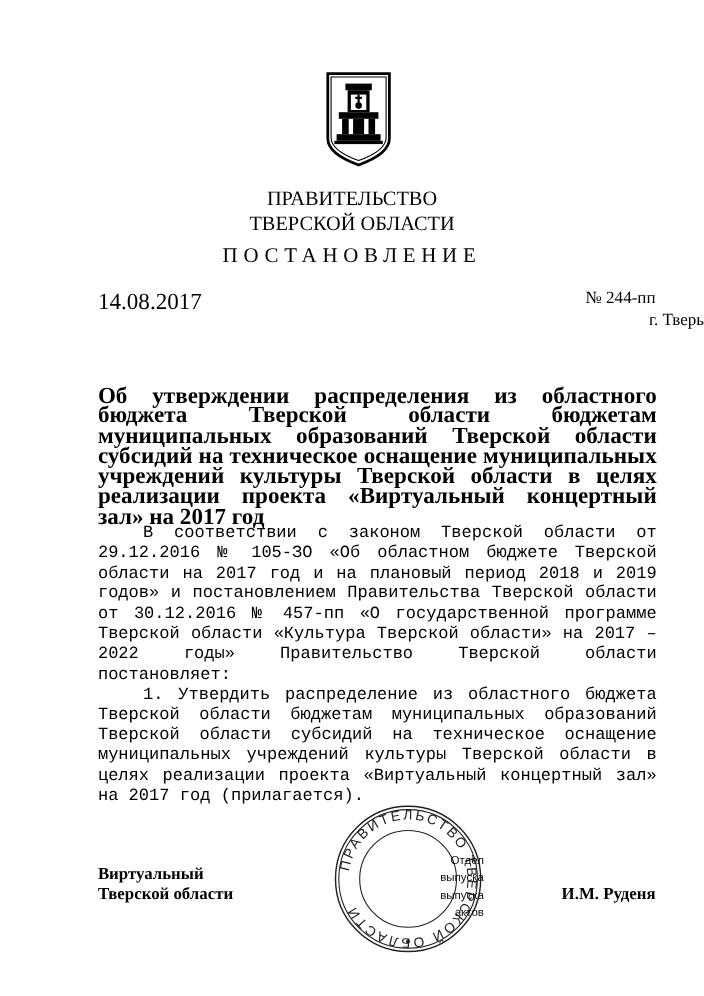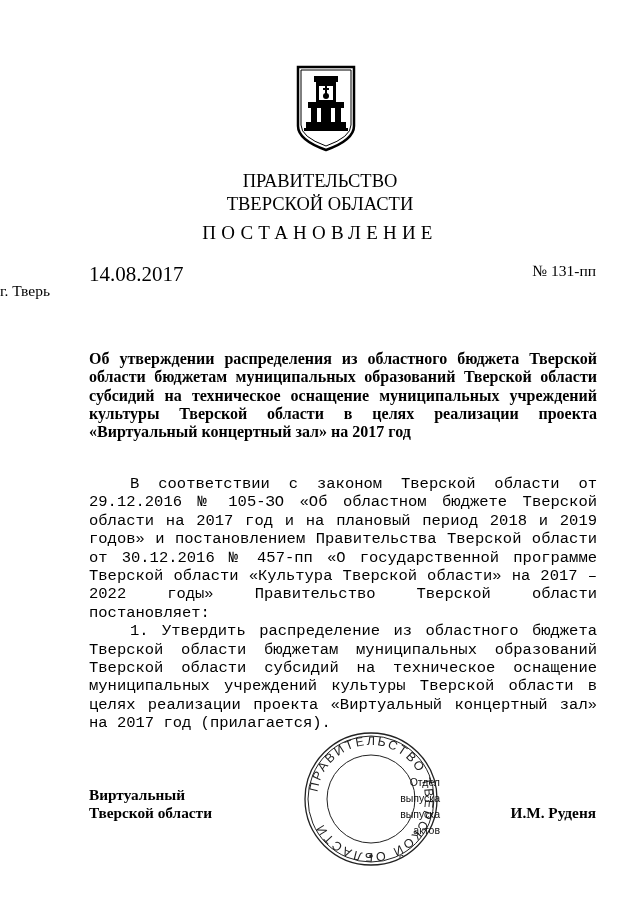--- a/index.html
+++ b/index.html
@@ -4,22 +4,22 @@
 <style>
   html, body { margin:0; padding:0; background:#ffffff; }
   body { width:640px; height:905px; position:relative; overflow:hidden;
          font-family:"Liberation Serif","DejaVu Serif",serif; color:#000; }
   .emblem { position:absolute; left:295px; top:64px; width:62px; height:88px; }
   .hdr { position:absolute; left:0; width:640px; text-align:center; font-weight:normal; }
   .h1 { top:170px; font-size:18.5px; line-height:23px; }
   .h2 { top:222px; font-size:19px; letter-spacing:5.2px; }
   .date { position:absolute; left:89px; top:262px; font-size:21px; }
   .num { position:absolute; right:44px; top:262px; font-size:15.5px; }
-  .city { position:absolute; left:0; width:640px; text-align:left; top:282px; font-size:15.5px; }
-  .title { position:absolute; left:89px; width:508px; top:350px; font-size:16px;
+  .city { position:absolute; left:0; width:640px; text-align:right; top:282px; font-size:15.5px; }
+  .title { position:absolute; left:89px; width:508px; top:350px; font-size:21px;
            line-height:18.3px; font-weight:bold; text-align:justify; }
   .body { position:absolute; left:89px; width:508px; top:475px; font-size:15.5px;
           line-height:18.4px; text-align:justify;font-family:Liberation Mono, monospace; }
   .body p { margin:0; text-indent:41px; }
   .sign-l { position:absolute; left:89px; top:786px; font-size:15.3px; font-weight:bold; line-height:18px; }
   .sign-r { position:absolute; right:44px; top:804px; font-size:15.3px; font-weight:bold; }
   .stamp { position:absolute; left:302px; top:730px; width:138px; height:138px; }
   .stamp-text { position:absolute; left:0; width:138px; top:44px; text-align:right;
                 font-family:"Liberation Sans","DejaVu Sans",sans-serif; font-size:10.5px; line-height:16px; color:#111; }
 </style>
@@ -42,21 +42,21 @@
   <rect x="9" y="64" width="44" height="3" fill="#000"></rect>
 </svg>
 
 <div class="hdr h1">
   <div>ПРАВИТЕЛЬСТВО</div>
   <div>ТВЕРСКОЙ ОБЛАСТИ</div>
 </div>
 <div class="hdr h2">ПОСТАНОВЛЕНИЕ</div>
 
 <div class="date">14.08.2017</div>
-<div class="num">№ 131-пп</div>
+<div class="num">№ 244-пп</div>
 <div class="city">г. Тверь</div>
 
 <div class="title">Об утверждении распределения из областного бюджета Тверской области бюджетам муниципальных образований Тверской области субсидий на техническое оснащение муниципальных учреждений культуры Тверской области в целях реализации проекта «Виртуальный концертный зал» на 2017 год</div>
 
 <div class="body">
   <p>В соответствии с законом Тверской области от 29.12.2016 № 105-ЗО «Об областном бюджете Тверской области на 2017 год и на плановый период 2018 и 2019 годов» и постановлением Правительства Тверской области от 30.12.2016 № 457-пп «О государственной программе Тверской области «Культура Тверской области» на 2017 – 2022 годы» Правительство Тверской области постановляет:</p>
   <p>1.  Утвердить распределение из областного бюджета Тверской области бюджетам муниципальных образований Тверской области субсидий на техническое оснащение муниципальных учреждений культуры Тверской области в целях реализации проекта «Виртуальный концертный зал» на 2017 год (прилагается).</p>
 </div>
 
 <div class="stamp">

